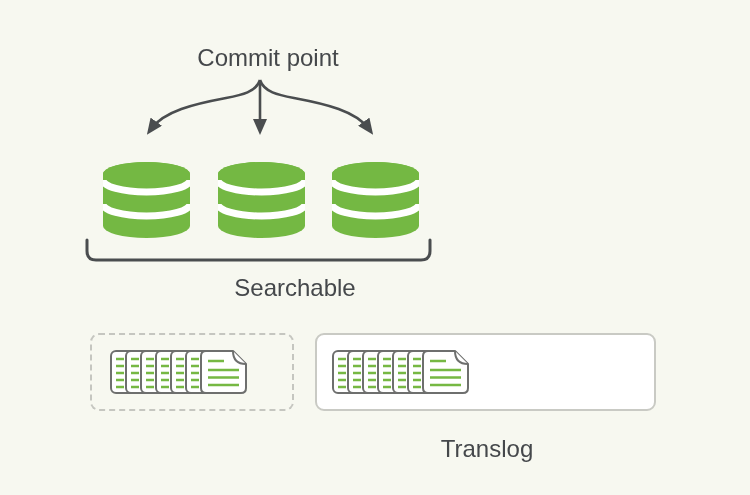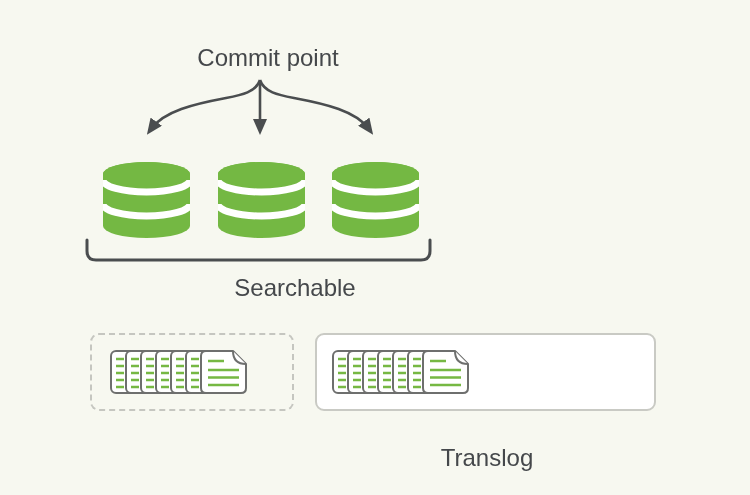--- a/index.html
+++ b/index.html
@@ -117,15 +117,15 @@
 
   <div class="buffer-box"></div>
   <svg class="abs" style="left:110px;top:349px;" width="138" height="46">
       <use href="#docstack"></use>
     </svg>
 
   <div class="translog-box"></div>
   <svg class="abs" style="left:332px;top:349px;" width="138" height="46">
       <use href="#docstack"></use>
     </svg>
-  <div class="label" style="left:487px;top:444px;">Translog</div>
+  <div class="label" style="left:487px;top:435px;">Translog</div>
 
 </div>
 
 </body></html>

